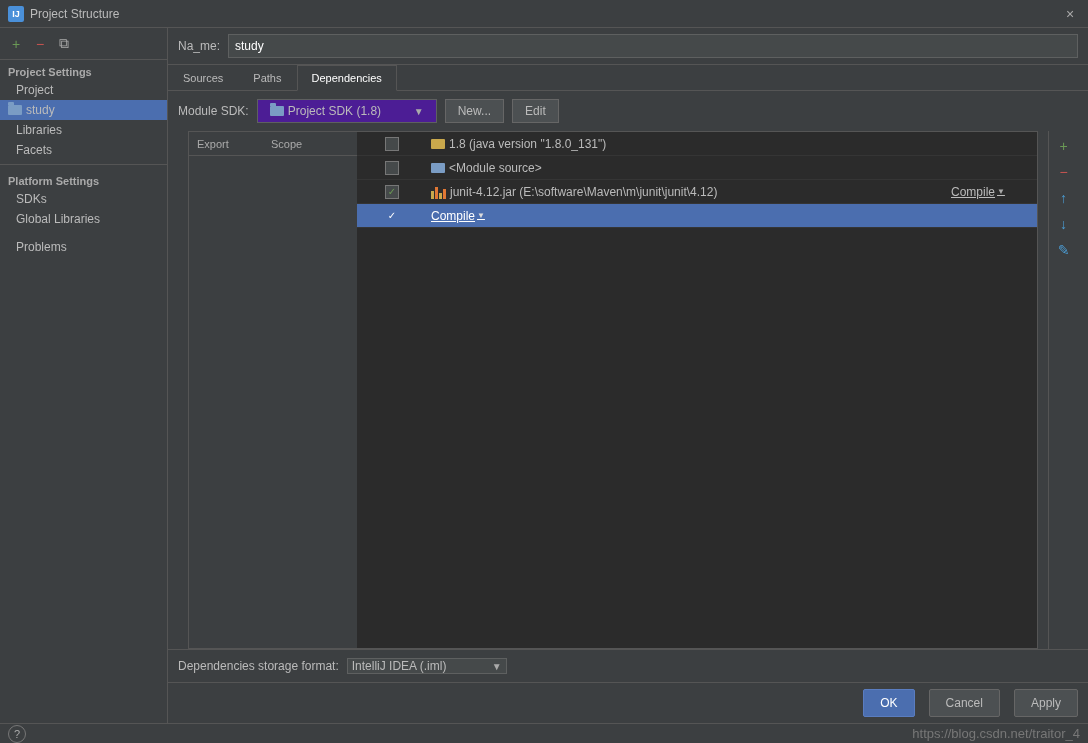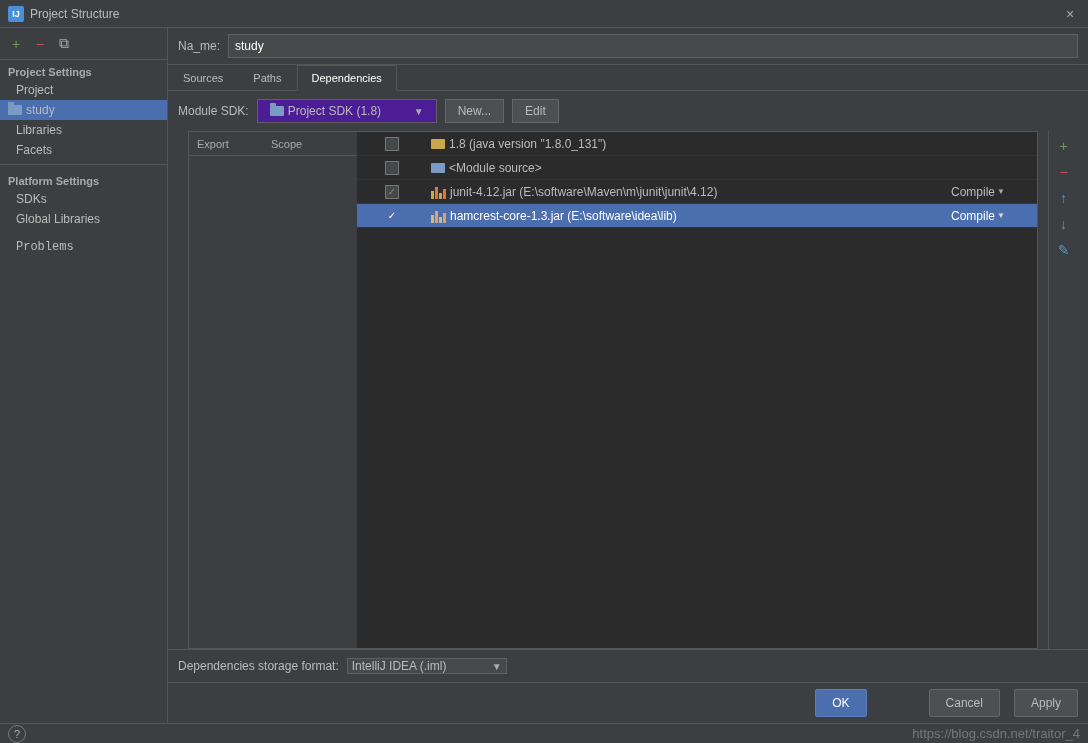--- a/index.html
+++ b/index.html
@@ -121,21 +121,20 @@
       gap: 4px;
       background: #4b6eaf;
     }
 
     .sidebar-problems {
       padding: 3px 8px 3px 16px;
       cursor: pointer;
       color: #bbbbbb;
       font-size: 12px;
       margin-top: 8px;
-      font-family: Liberation Mono, monospace;
     }
 
     .divider-line {
       height: 1px;
       background: #555;
       margin: 4px 0;
     }
 
     
     .content-area {
@@ -304,20 +303,21 @@
     .deps-cell-name.selected-text { color: #ffffff; }
     .deps-cell-scope {
       width: 90px;
       flex-shrink: 0;
       display: flex;
       align-items: center;
       gap: 2px;
       font-size: 12px;
       color: #bbbbbb;
       padding: 0 4px;
+      text-decoration: underline;
     }
 
     
     .checkbox {
       width: 14px;
       height: 14px;
       border: 1px solid #777;
       background: #45494a;
       display: flex;
       align-items: center;
@@ -440,21 +440,20 @@
     }
     .footer-btn-ok {
       background: #4b6eaf;
       border: 1px solid #5a7dc0;
       color: #ffffff;
     }
     .footer-btn-cancel {
       background: #4c5052;
       border: 1px solid #666;
       color: #bbbbbb;
-      margin-left: 48px;
     }
     .footer-btn-apply {
       background: #4c5052;
       border: 1px solid #666;
       color: #bbbbbb;
     }
 
     
     .status-bar {
       height: 20px;
@@ -624,30 +623,20 @@
               <div class="deps-cell-scope">
                 <span>Compile</span>
                 <span class="scope-arrow">▼</span>
               </div>
             </div>
 
             <div class="deps-row selected">
               <div class="deps-cell-export">
                 <div class="checkbox checked-blue"></div>
               </div>
-              <div class="deps-cell-name selected-text">
-
-                <div style="display:flex;align-items:flex-end;gap:1px;height:14px;flex-shrink:0;">
-                  <div style="width:3px;height:8px;background:#d4b97d;"></div>
-                  <div style="width:3px;height:12px;background:#e8a060;"></div>
-                  <div style="width:3px;height:6px;background:#d4b97d;"></div>
-                  <div style="width:3px;height:10px;background:#e8a060;"></div>
-                </div>
-                <span>hamcrest-core-1.3.jar (E:\software\idea\lib)</span>
-              </div>
               <div class="deps-cell-scope" style="color:#ffffff;">
                 <span>Compile</span>
                 <span class="scope-arrow" style="color:#ddd;">▼</span>
               </div>
             </div>
           </div>
         </div>
 
         <div class="deps-side-buttons">
           <div class="side-btn green">+</div>

